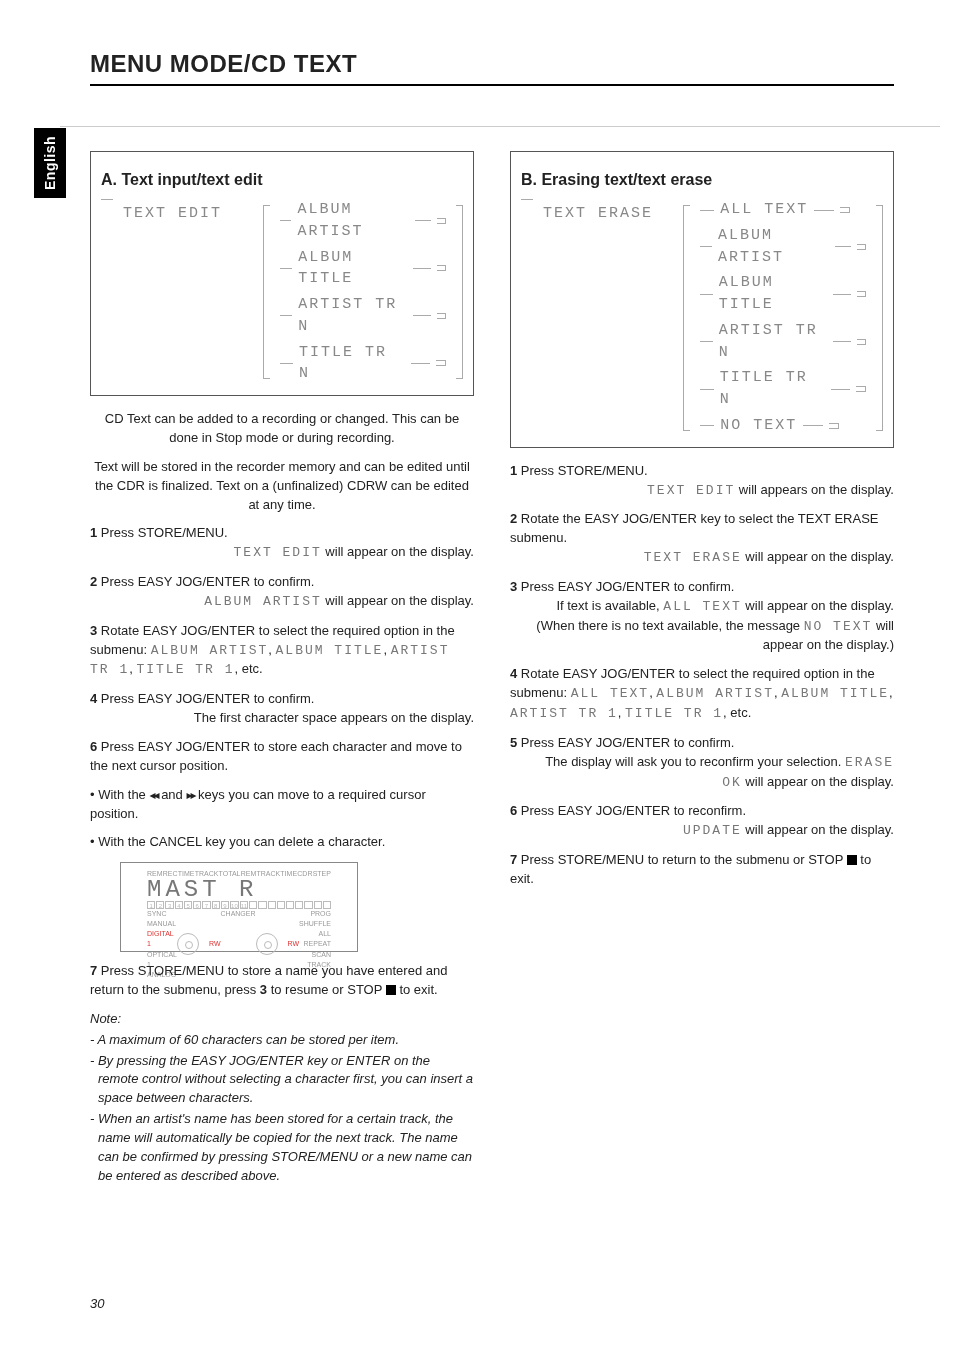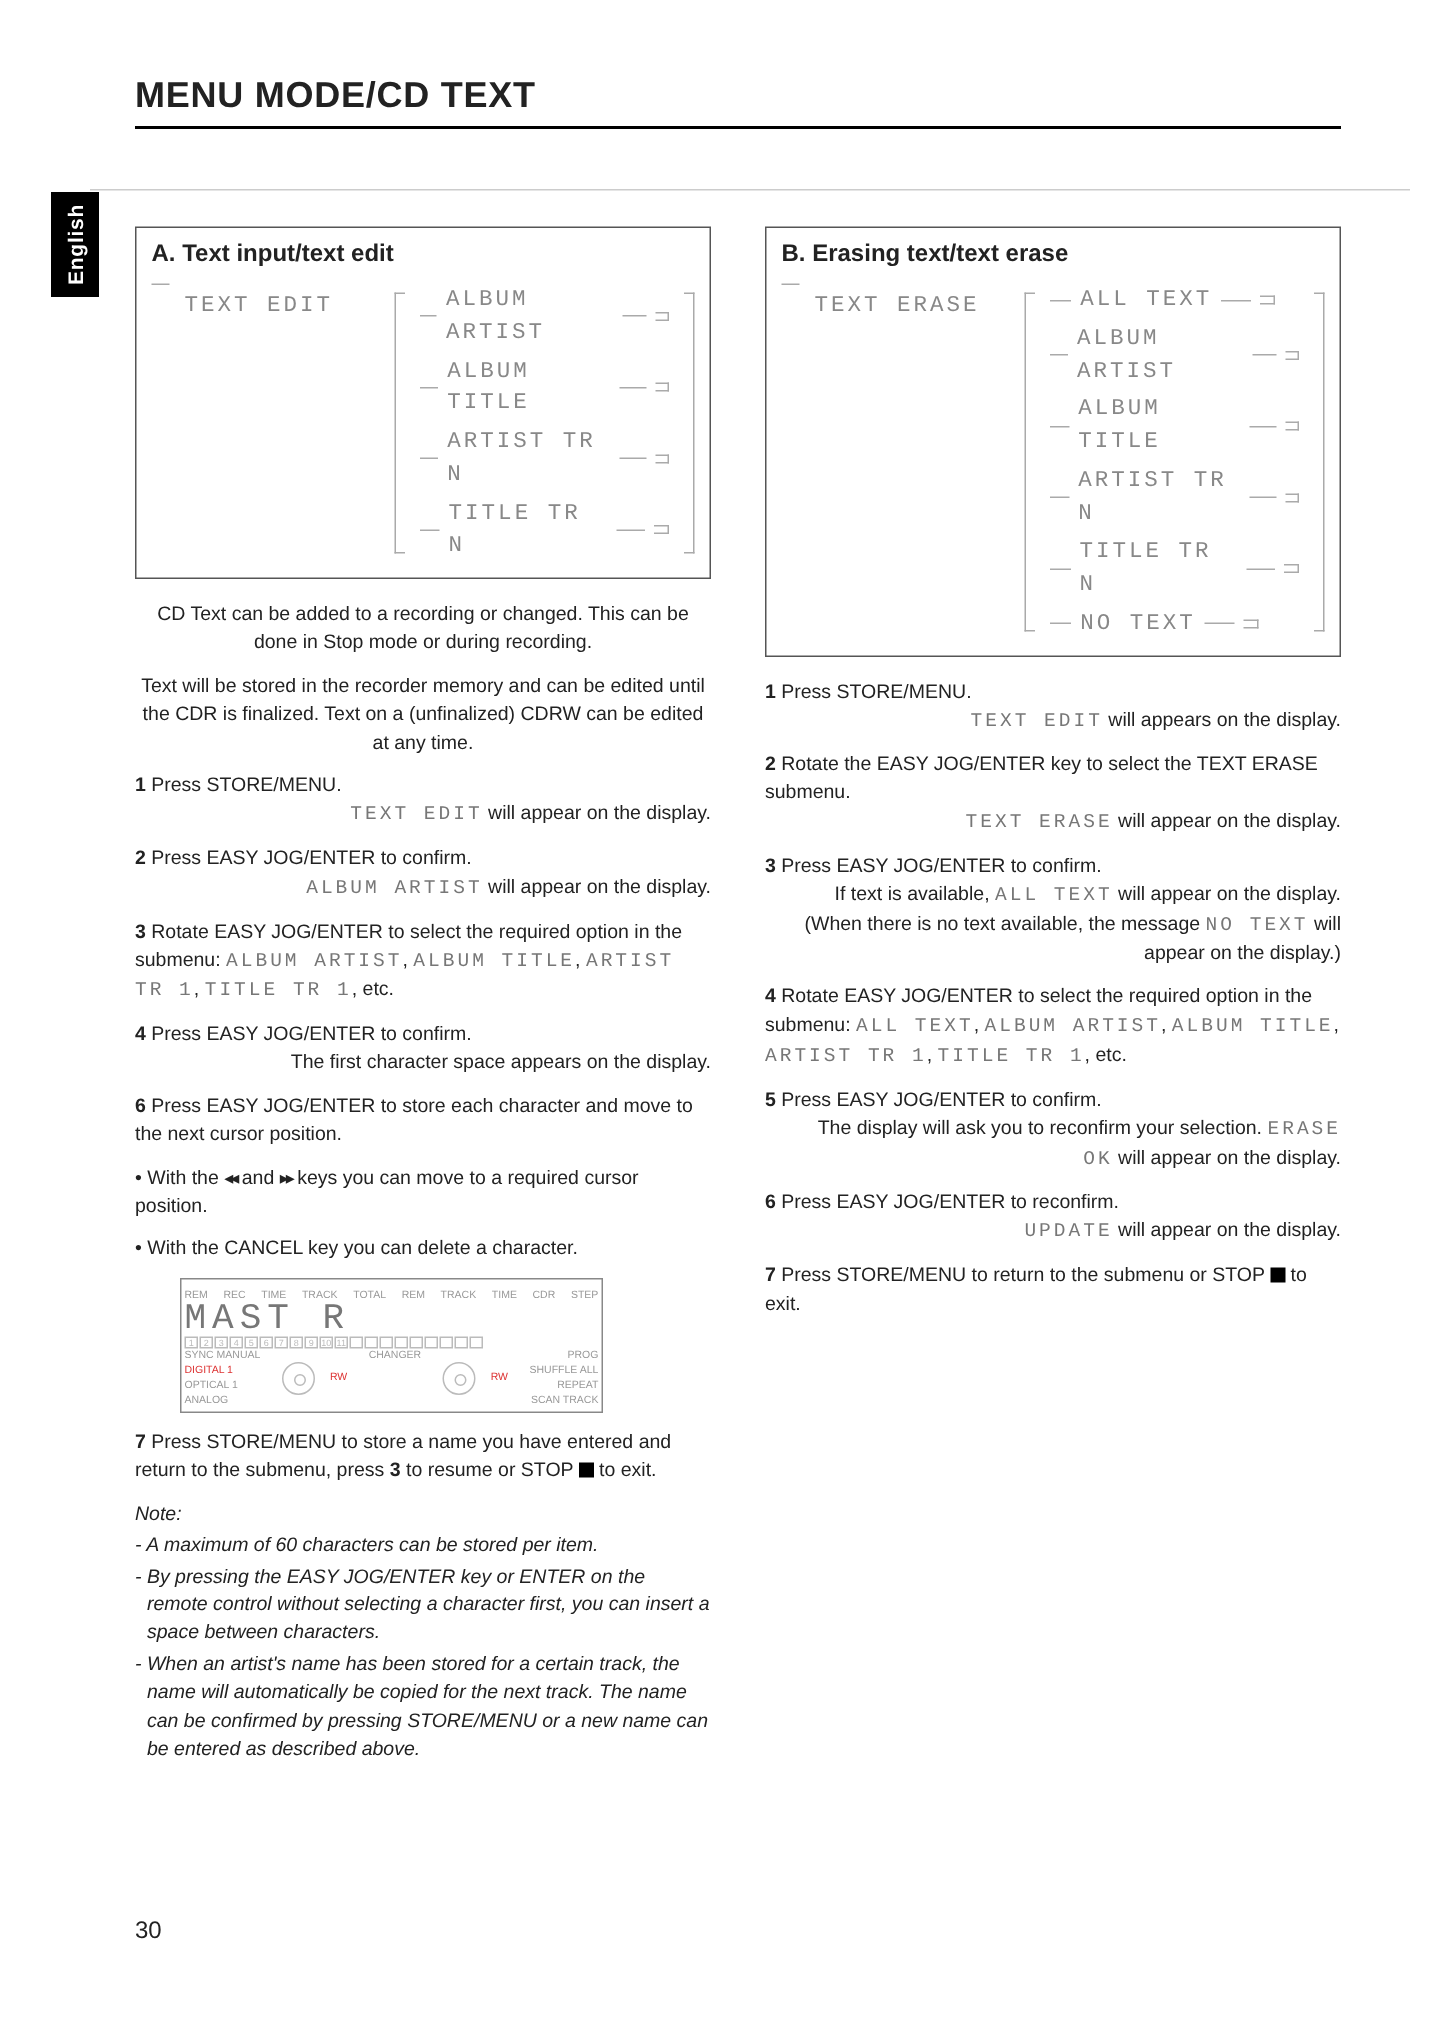--- a/index.html
+++ b/index.html
@@ -4,40 +4,40 @@
 <style>
   * { box-sizing: border-box; margin: 0; padding: 0; }
   html, body { width: 954px; height: 1351px; background: #fff; font-family: Arial, Helvetica, sans-serif; color: #222; }
   .page { position: relative; width: 954px; height: 1351px; padding: 50px 60px 40px 90px; }
   .side-tab { position: absolute; left: 34px; top: 128px; width: 32px; height: 70px; background: #000; color: #fff; writing-mode: vertical-rl; text-orientation: mixed; font-weight: bold; font-size: 14px; display: flex; align-items: center; justify-content: center; letter-spacing: 0.5px; transform: rotate(180deg); }
   .title-area h1 { font-size: 24px; font-weight: 800; letter-spacing: 0.5px; }
   .title-rule { border: none; border-top: 2px solid #000; margin-top: 6px; }
   .thin-rule { border: none; border-top: 1px solid #ccc; margin-top: 40px; margin-left: -30px; width: 880px; }
   .columns { display: flex; gap: 36px; margin-top: 24px; }
   .col { flex: 1 1 0; font-size: 13px; line-height: 1.45; }
-  .panel { border: 1px solid #555; padding: 6px 10px 10px 10px; margin-bottom: 14px; }
+  .panel { border: 1px solid #555; padding: 16px 10px 10px 10px; margin-bottom: 14px; }
   .panel-title { font-size: 16px; font-weight: 800; margin-bottom: 8px; }
   .diagram { display: flex; align-items: flex-start; gap: 10px; font-family: 'Courier New', monospace; font-size: 15px; letter-spacing: 2px; color: #888; }
   .diagram .left { padding-top: 4px; white-space: nowrap; }
   .diagram .bracket { border-left: 1px solid #aaa; border-top: 1px solid #aaa; border-bottom: 1px solid #aaa; width: 8px; align-self: stretch; margin-top: 6px; margin-bottom: 6px; }
   .diagram .rbracket { border-right: 1px solid #aaa; border-top: 1px solid #aaa; border-bottom: 1px solid #aaa; width: 8px; align-self: stretch; margin-top: 6px; margin-bottom: 6px; }
   .diagram .list { display: flex; flex-direction: column; gap: 4px; }
   .diagram .row { display: flex; align-items: center; gap: 6px; }
   .diagram .dash { width: 14px; border-top: 1px solid #aaa; }
   .diagram .enddash { width: 20px; border-top: 1px solid #aaa; }
   .diagram .endbox { width: 10px; height: 6px; border-top: 1px solid #aaa; border-right: 1px solid #aaa; border-bottom: 1px solid #aaa; }
   p.body { margin: 10px 0; text-align: center; }
   .step { margin: 10px 0; }
   .step .num { font-weight: 700; display: inline; }
   .indent { margin-left: 22px; text-align: right; }
   .lcd { font-family: 'Courier New', monospace; letter-spacing: 2px; color: #777; }
   .note-hd { font-style: italic; margin-top: 10px; }
   .note-item { font-style: italic; margin: 2px 0 2px 0; text-indent: -8px; padding-left: 8px; }
-  .footer-num { position: absolute; left: 90px; bottom: 54px; font-size: 16px; }
-  .display-illus { border: 1px solid #888; width: 282px; height: 90px; margin: 8px auto 8px 30px; padding: 6px 2px; font-size: 7px; color: #999; display: flex; flex-direction: column; justify-content: space-between; }
+  .footer-num { position: absolute; left: 90px; bottom: 40px; font-size: 13px; font-style: italic; }
+  .display-illus { border: 1px solid #888; width: 238px; height: 90px; margin: 8px auto 8px 30px; padding: 6px 26px; font-size: 7px; color: #999; display: flex; flex-direction: column; justify-content: space-between; }
   .display-illus .toprow, .display-illus .botrow { display: flex; justify-content: space-between; }
   .display-illus .big { font-family: 'Courier New', monospace; font-size: 24px; letter-spacing: 4px; color: #777; line-height: 0.9; }
   .display-illus .track-bar { display:flex; gap:1px; }
   .display-illus .track-bar span { display:inline-block; width:9px; height:8px; border:1px solid #bbb; font-size:6px; text-align:center; line-height:8px; color:#bbb;}
   .display-illus .icons { display:flex; gap:10px; align-items:center; }
   .display-illus .circ { width:22px; height:22px; border:1px solid #bbb; border-radius:50%; position:relative; }
   .display-illus .circ::after{content:''; position:absolute; left:7px; top:7px; width:6px; height:6px; border:1px solid #bbb; border-radius:50%;}
   .stop-sq { display:inline-block; width:10px; height:10px; background:#000; vertical-align:-1px; }
   .rw-icon, .ff-icon { font-family: Arial; font-size: 12px; letter-spacing:-2px; }
 </style>

